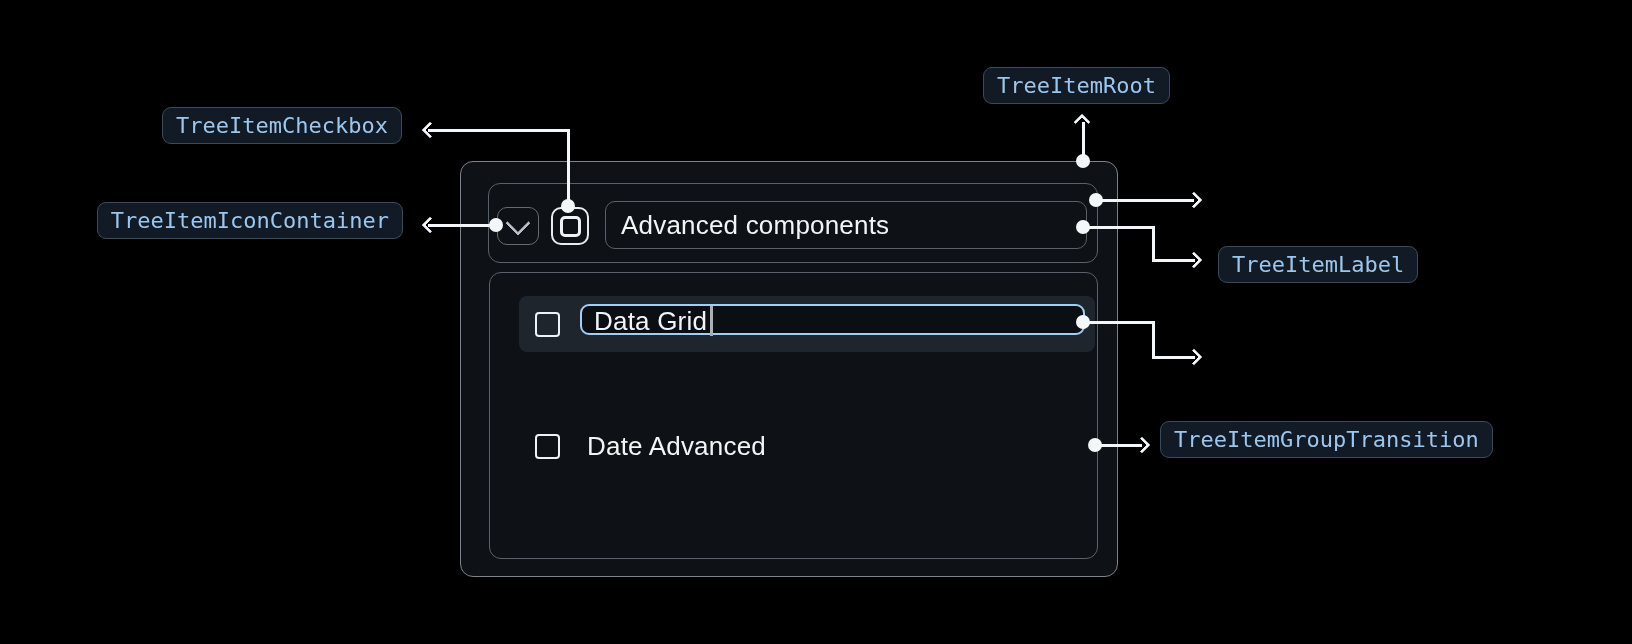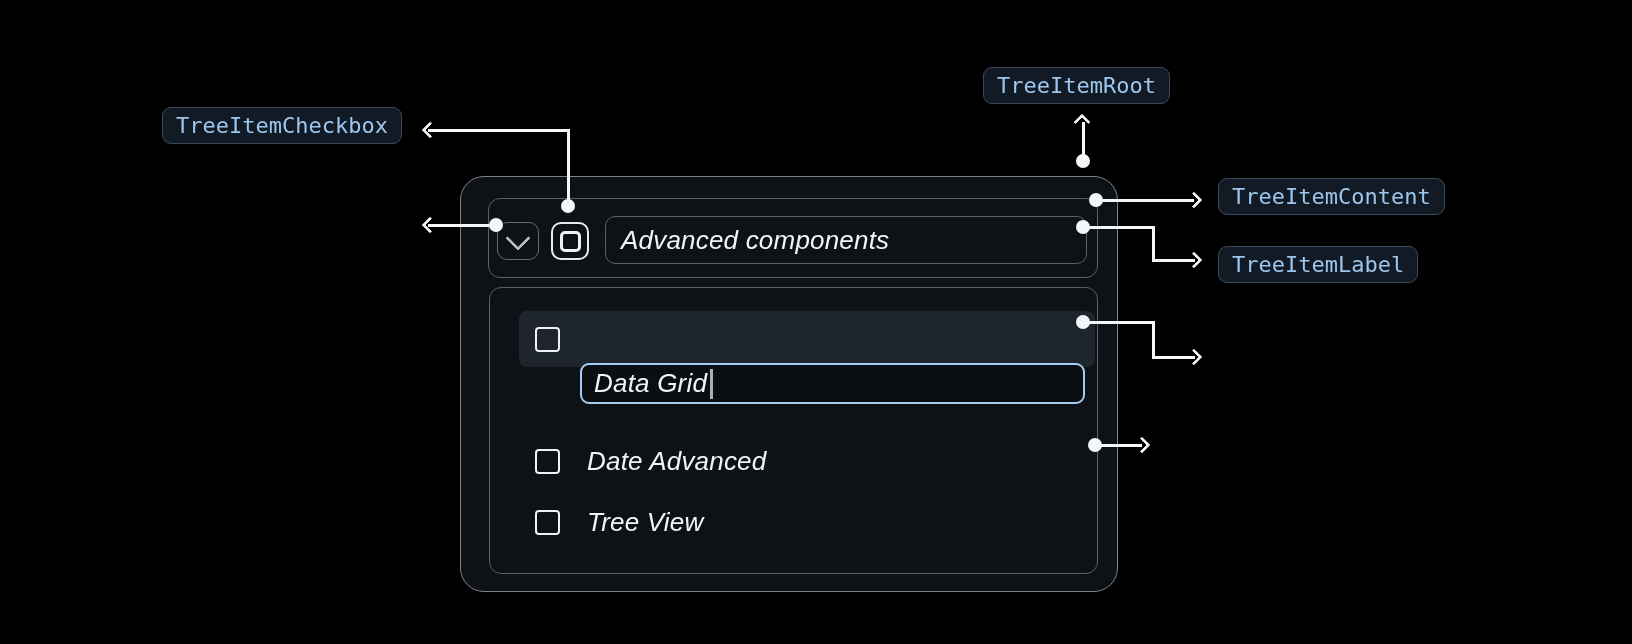--- a/index.html
+++ b/index.html
@@ -14,24 +14,23 @@
     --input-border:#a5cdf2;
     --row-hl:#1e252d;
   }
   html,body{margin:0;padding:0;background:#000;}
   .canvas{
     position:relative;width:1632px;height:644px;background:#000;overflow:hidden;
     font-family:"Liberation Sans",sans-serif;
   }
   
   .root-box{
-    position:absolute;left:460px;top:176px;width:658px;height:416px;
-    background:var(--box-bg);border:1.5px solid var(--root-border);border-radius:24px;
+    position:absolute;left:460px;top:161px;width:658px;height:416px;
+    background:var(--box-bg);border:1.5px solid var(--root-border);border-radius:13px;
     box-sizing:border-box;
-    font-style:italic;
   }
   .content-box{
     position:absolute;left:27px;top:21px;width:610px;height:80px;
     border:1.5px solid var(--inner-border);border-radius:12px;box-sizing:border-box;
     background:var(--box-bg);
   }
   .icon-container{
     position:absolute;left:8px;top:23px;width:42px;height:38px;
     border:1.5px solid #636b73;border-radius:10px;box-sizing:border-box;
     display:flex;align-items:center;justify-content:center;
@@ -63,23 +62,23 @@
     position:absolute;left:29px;width:576px;height:56px;
     display:flex;align-items:center;padding-left:16px;box-sizing:border-box;border-radius:8px;
   }
   .row-editing{background:var(--row-hl);}
   .row-checkbox{
     flex:0 0 auto;width:25px;height:25px;border:2.5px solid #eef1f5;border-radius:4px;
     box-sizing:border-box;background:transparent;
   }
   .row-label{margin-left:27px;font-size:26px;color:var(--ui-text);letter-spacing:.2px;}
   .label-input{
-    position:absolute;left:61px;top:8px;width:505px;height:41px;
+    position:absolute;left:61px;top:8px;width:505px;height:31px;
     border:2.5px solid var(--input-border);border-radius:9px;box-sizing:border-box;
-    background:#0b0e12;display:flex;align-items:center;padding-left:12px;margin-top:44px;
+    background:#0b0e12;display:flex;align-items:flex-start;padding-left:12px;
   }
   .label-input .val{font-size:26px;color:var(--ui-text);letter-spacing:.2px;}
   .caret{display:inline-block;width:2.5px;height:30px;background:#a9afb6;margin-left:3px;}
   
   .badge{
     position:absolute;background:var(--badge-bg);border:1.5px solid var(--badge-border);
     border-radius:9px;padding:5px 13px;font-family:"DejaVu Sans Mono",monospace;
     font-size:22px;color:var(--badge-text);white-space:nowrap;z-index:6;
   }
   
@@ -119,24 +118,20 @@
             <span class="caret"></span>
         </div>
       </div>
 
 
       <div class="tree-row" style="top:145px;">
         <span class="row-checkbox"></span>
         <span class="row-label">Date Advanced</span>
       </div>
 
-      <div class="tree-row" style="top:206px;">
-        <span class="row-checkbox"></span>
-        <span class="row-label">Tree View</span>
-      </div>
 
     </div>
   </div>
 
   <div class="ln" style="left:1081.5px;top:122px;width:3px;height:40px;"></div>
   <span class="ar ar-up" style="left:1076px;top:116px;"></span>
   <span class="dt" style="left:1076px;top:154px;"></span>
 
   <div class="ln" style="left:428px;top:128.5px;width:140px;height:3px;"></div>
   <div class="ln" style="left:566.5px;top:128.5px;width:3px;height:78px;"></div>
@@ -162,16 +157,17 @@
   <div class="ln" style="left:1151.5px;top:355.5px;width:43px;height:3px;"></div>
   <span class="ar ar-right" style="left:1188px;top:351px;"></span>
   <span class="dt" style="left:1076px;top:315px;"></span>
 
   <div class="ln" style="left:1095px;top:443.5px;width:47px;height:3px;"></div>
   <span class="ar ar-right" style="left:1136px;top:439px;"></span>
   <span class="dt" style="left:1088px;top:438px;"></span>
 
   <div class="badge" style="left:983px;top:67px;">TreeItemRoot</div>
   <div class="badge" style="right:1230px;top:107px;">TreeItemCheckbox</div>
-  <div class="badge" style="left:1218px;top:178px;">TreeItemContent</div>
+  <div class="badge" style="right:1229px;top:202px;">TreeItemIconContainer</div>
   <div class="badge" style="left:1218px;top:240px;margin-top:6px;">TreeItemLabel</div>
+  <div class="badge" style="left:1160px;top:421px;">TreeItemGroupTransition</div>
 
 </div>
 
 </body></html>

